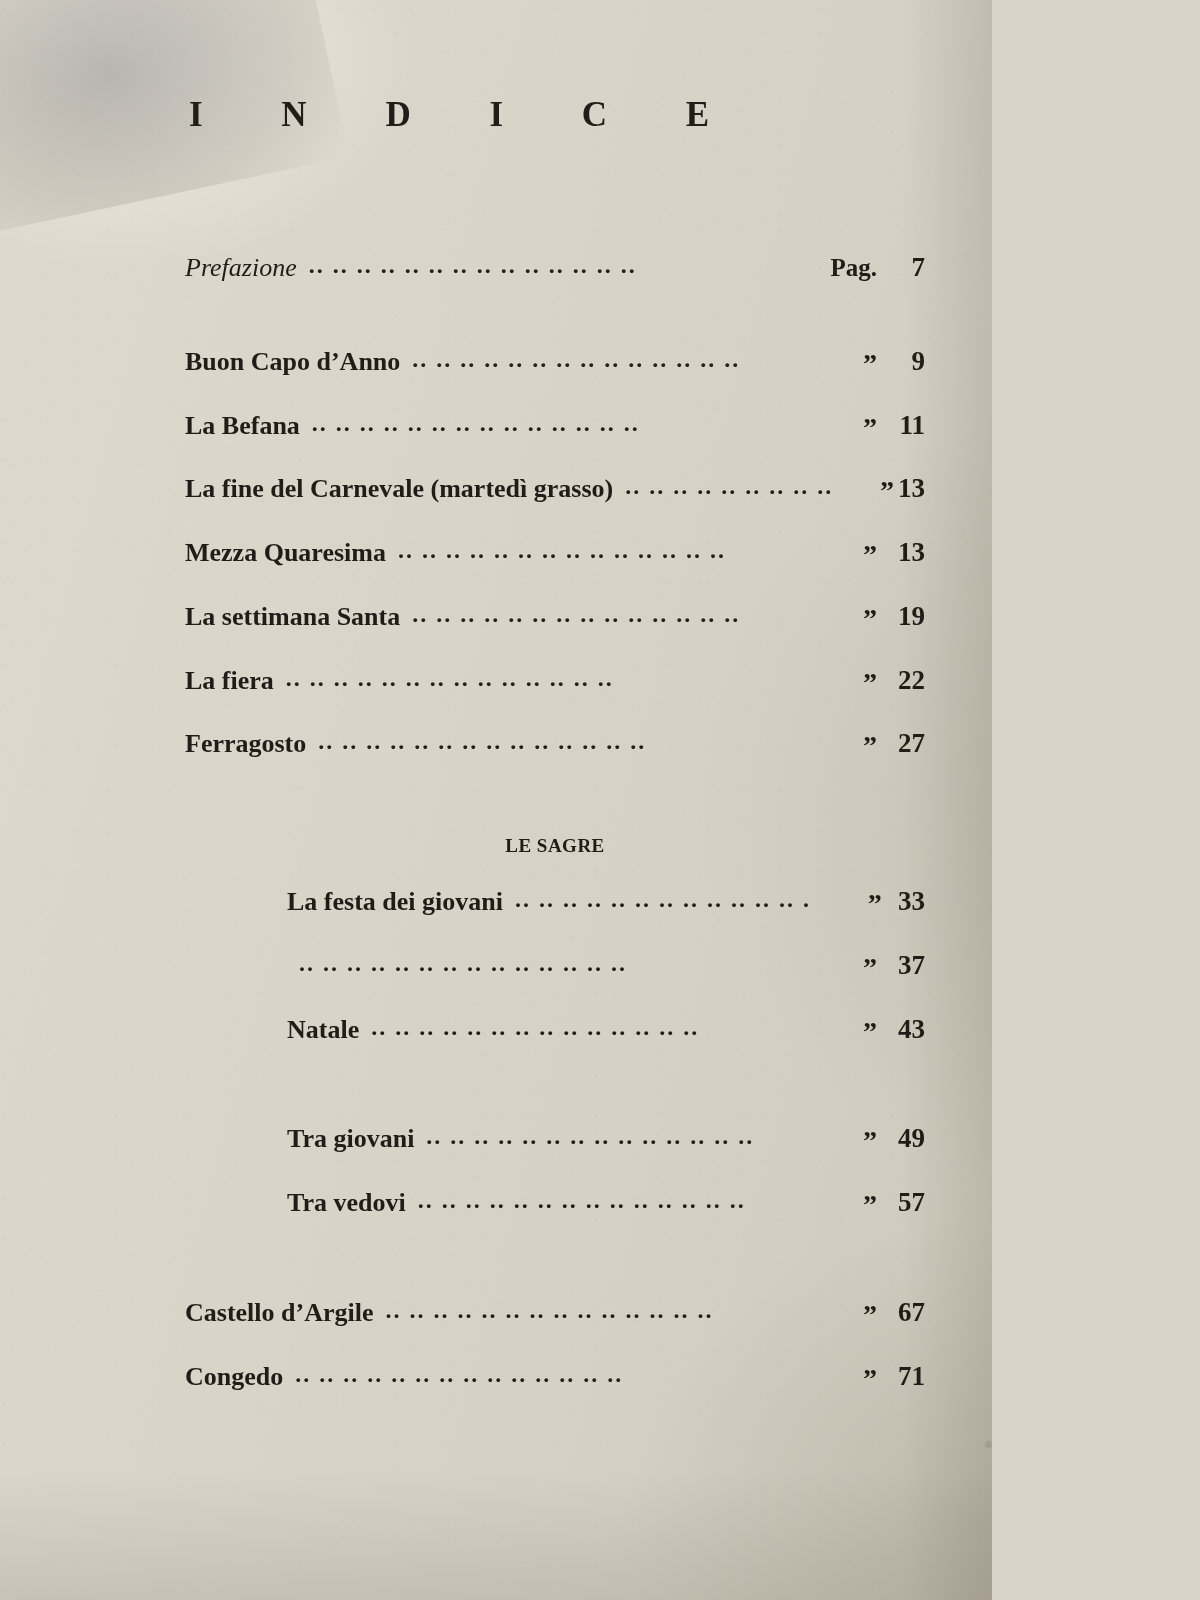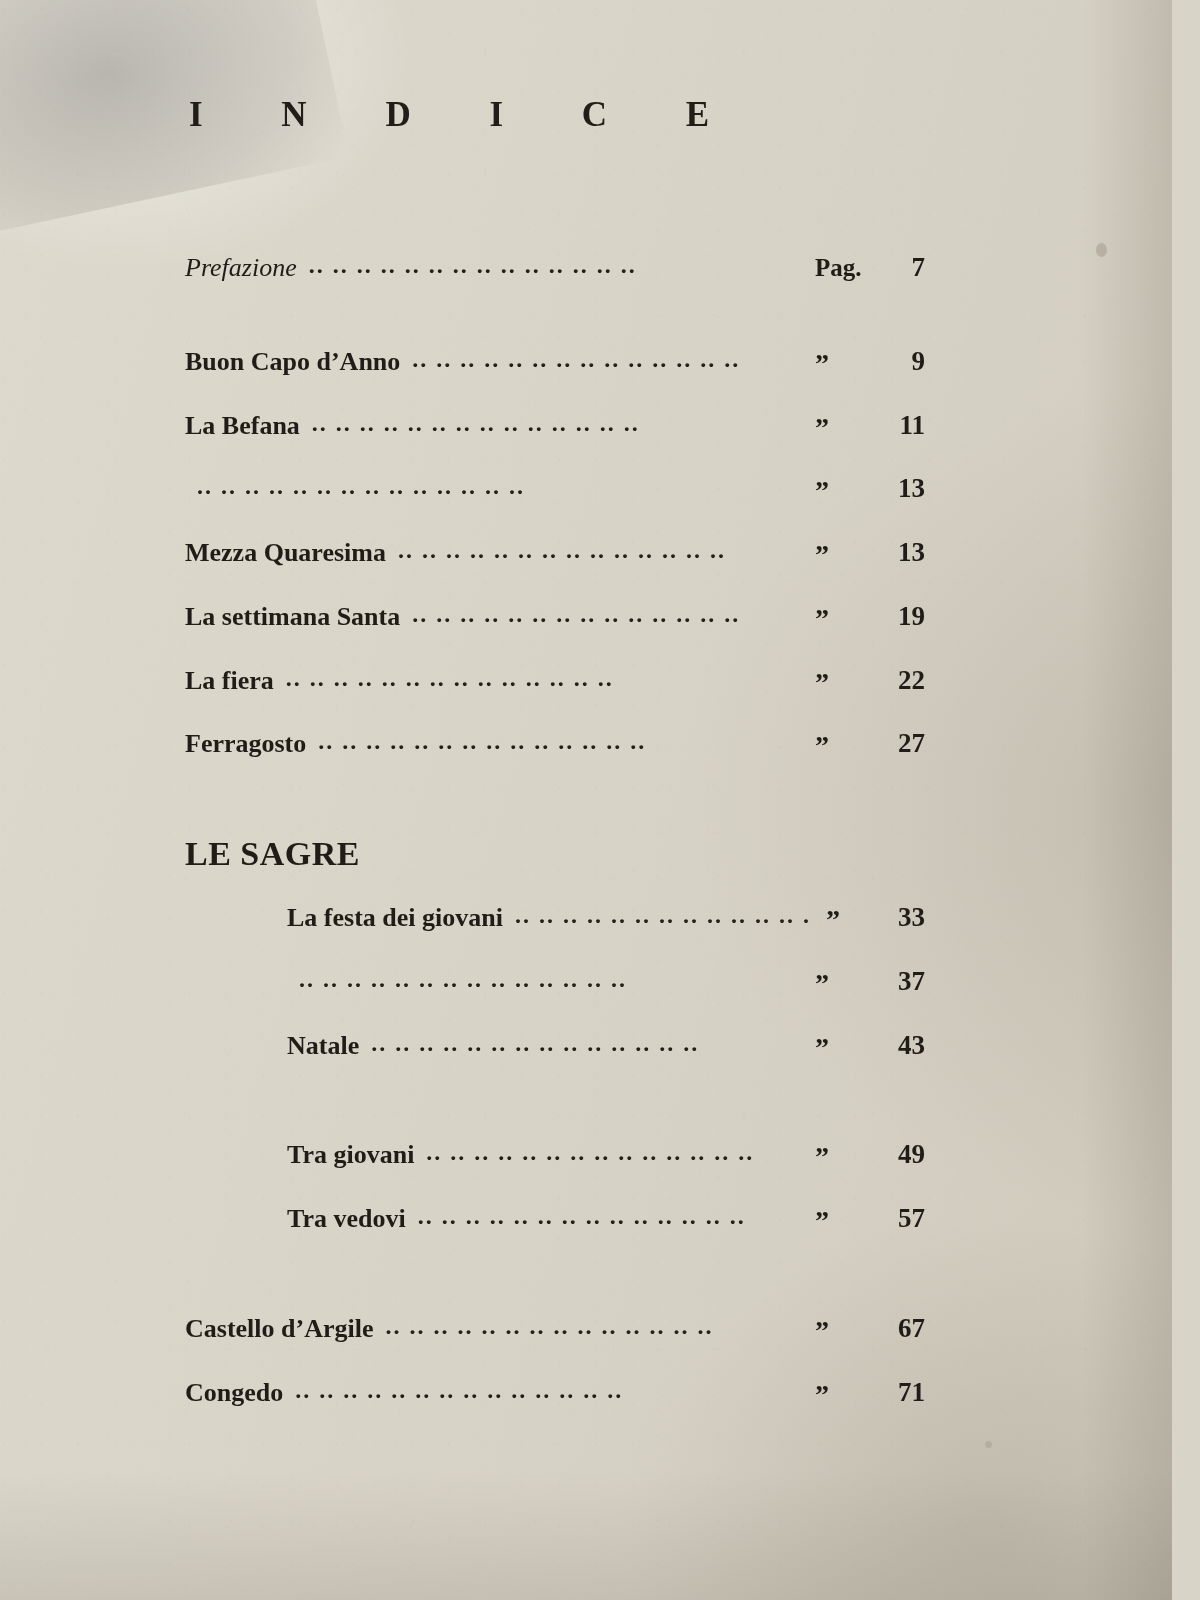--- a/index.html
+++ b/index.html
@@ -9,21 +9,21 @@
   body {
     width: 1200px;
     height: 1600px;
     overflow: hidden;
     background: #d8d4c8;
     font-family: "Liberation Serif", serif;
   }
 
   .page {
     position: relative;
-    width: 1172px;
+    width: 992px;
     height: 1600px;
     background:
       radial-gradient(ellipse 420px 300px at 120px 60px, rgba(255,255,255,0.55) 0%, rgba(255,255,255,0.0) 70%),
       radial-gradient(ellipse 500px 420px at 980px 1520px, rgba(120,110,95,0.18) 0%, rgba(120,110,95,0.0) 72%),
       radial-gradient(ellipse 700px 600px at 1180px 800px, rgba(110,100,85,0.14) 0%, rgba(110,100,85,0.0) 70%),
       linear-gradient(105deg, #ddd9cd 0%, #d9d5c9 35%, #d4d0c3 70%, #cdc8ba 100%);
     overflow: hidden;
   }
   
   .grain {
@@ -112,42 +112,43 @@
     font-weight: bold;
     font-size: 24px;
     letter-spacing: 2px;
     position: relative;
     top: -3px;
   }
   .entry .pagmark {
     font-weight: bold;
     font-size: 25px;
     width: 62px;
-    text-align: left;
+    text-align: right;
     white-space: nowrap;
   }
   .entry .pagmark.quote {
     font-size: 28px;
     position: relative;
     top: 3px;
     padding-left: 6px;
   }
   .entry .num {
     font-weight: bold;
     font-size: 27px;
     width: 48px;
     text-align: right;
   }
 
   .section-head {
-    font-size: 34px;
+    font-size: 19px;
     font-weight: bold;
     color: #201c17;
     letter-spacing: 0.5px;
     margin: 0 0 26px 0;
+    text-align: center;
   }
 
   .gap-lg { height: 46px; }
   .gap-md { height: 30px; }
 </style>
 </head>
 <body>
 
 <div class="page">
   <div class="grain"></div>
@@ -178,20 +179,21 @@
     </div>
 
     <div class="entry">
       <span class="label">La Befana</span>
       <span class="leader">.. .. .. .. .. .. .. .. .. .. .. .. .. ..</span>
       <span class="pagmark quote">”</span>
       <span class="num">11</span>
     </div>
 
     <div class="entry">
+      <span class="label">La fine del Carnevale (martedì grasso)</span>
       <span class="leader">.. .. .. .. .. .. .. .. .. .. .. .. .. ..</span>
       <span class="pagmark quote">”</span>
       <span class="num">13</span>
     </div>
 
     <div class="entry">
       <span class="label">Mezza Quaresima</span>
       <span class="leader">.. .. .. .. .. .. .. .. .. .. .. .. .. ..</span>
       <span class="pagmark quote">”</span>
       <span class="num">13</span>

